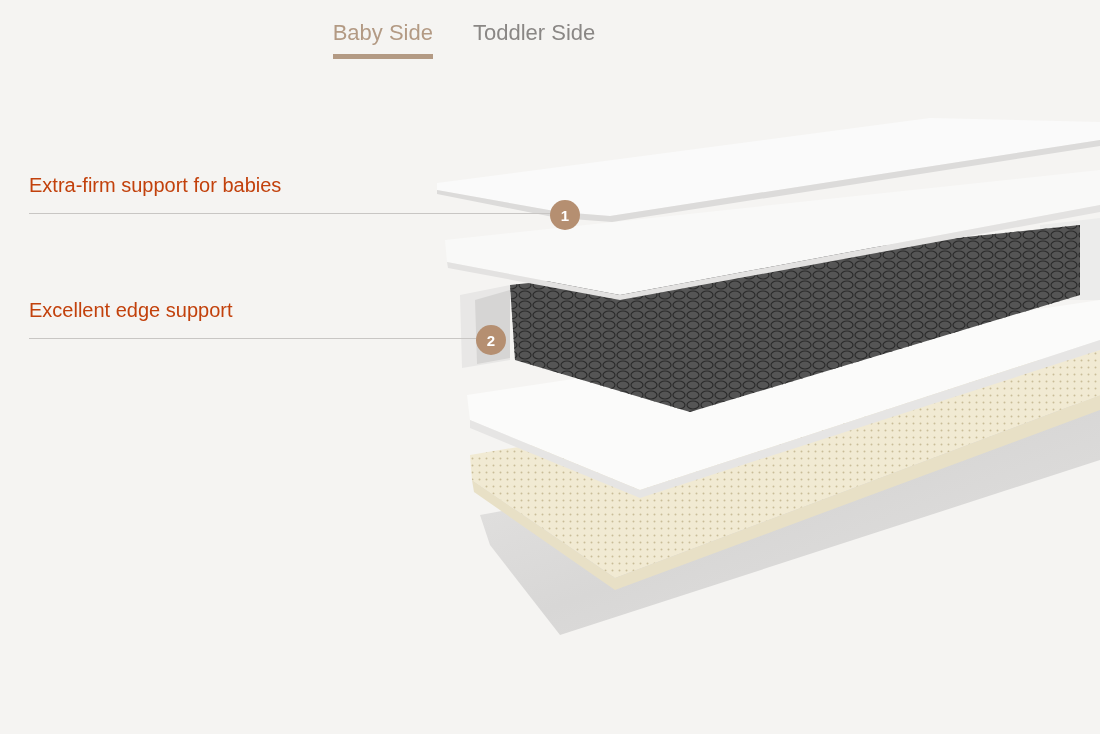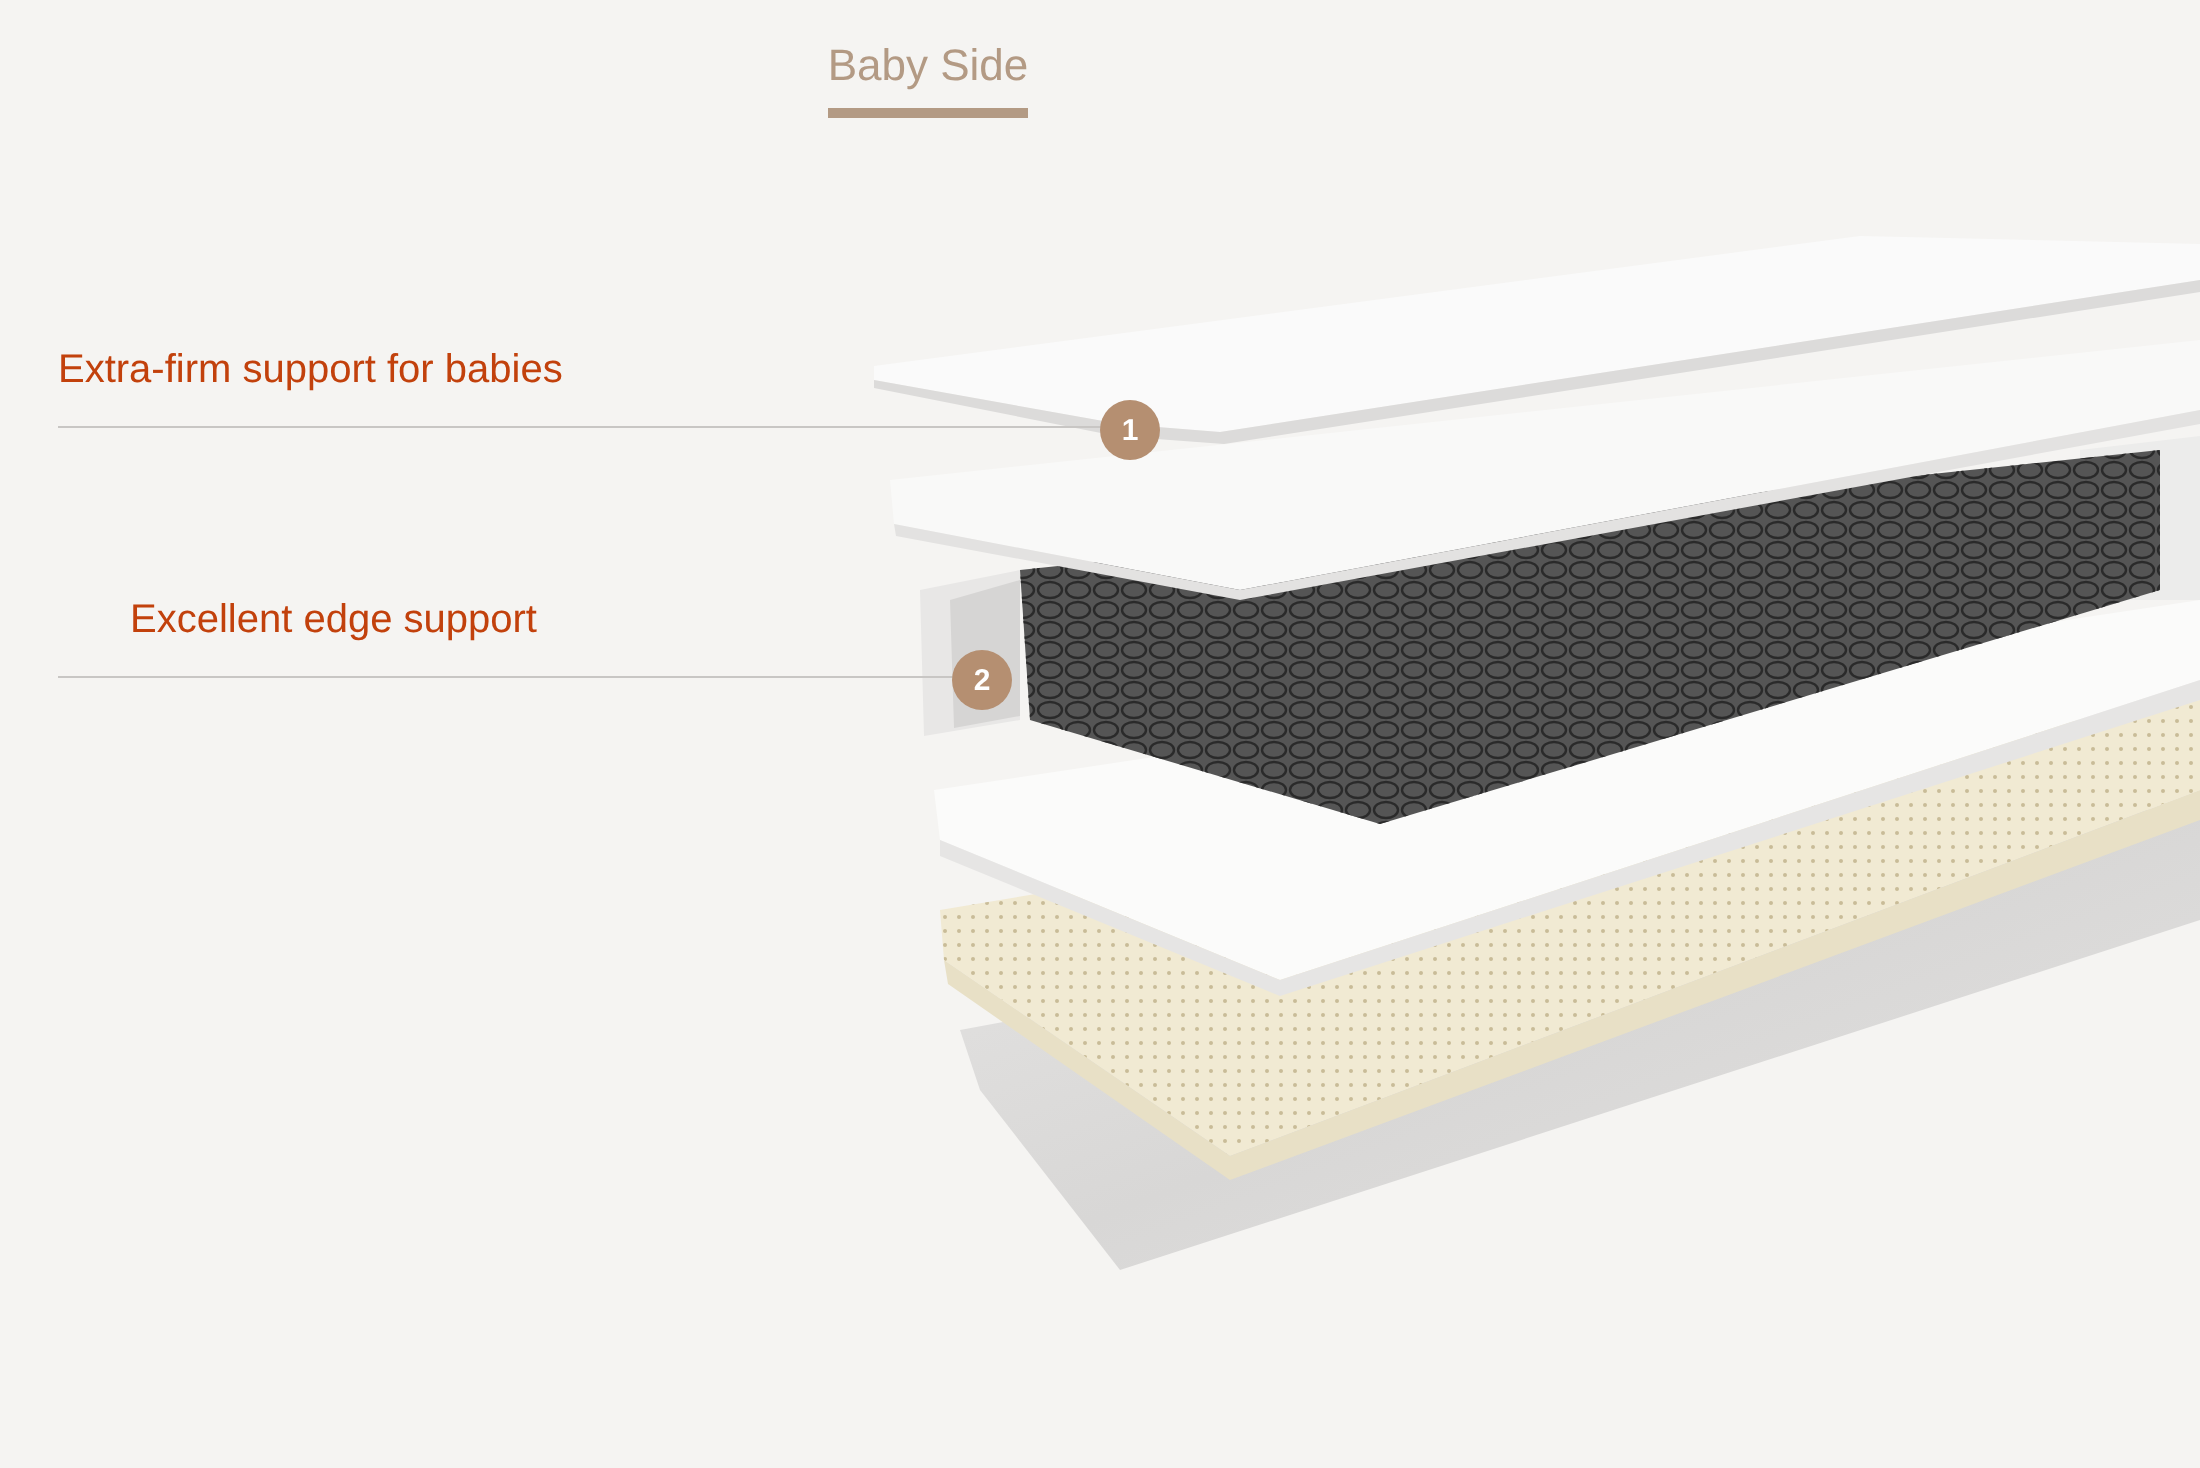--- a/index.html
+++ b/index.html
@@ -12,20 +12,21 @@
   .feature-label{font-size:20px;color:#c2410c;}
   .feature-line{position:absolute;height:1px;background:#c8c6c4;}
   .marker{position:absolute;width:30px;height:30px;border-radius:50%;background:#b58f71;color:#fff;font-weight:bold;font-size:15px;display:flex;align-items:center;justify-content:center;z-index:5;}
   .scene{position:absolute;left:0;top:0;width:1100px;height:734px;}
 </style>
 </head>
 <body>
 
 <div class="tabs">
   <div class="tab active">Baby Side</div>
+  <div class="tab">Toddler Side</div>
 </div>
 
 <svg class="scene" viewBox="0 0 1100 734">
   <defs>
     <pattern id="dots" width="7" height="7" patternUnits="userSpaceOnUse">
       <circle cx="3.5" cy="3.5" r="1" fill="#c9bc98"></circle>
     </pattern>
     <pattern id="coils" width="14" height="10" patternUnits="userSpaceOnUse">
       <ellipse cx="7" cy="5" rx="6" ry="4" fill="none" stroke="#2a2a2a" stroke-width="1.2"></ellipse>
     </pattern>
@@ -72,17 +73,17 @@
     <polygon points="437,190 560,212 610,216 1100,140 1100,146 612,222 558,218 437,194" fill="#dcdbda"></polygon>
   </g>
 </svg>
 
 <div class="feature" style="top:174px;">
   <div class="feature-label">Extra-firm support for babies</div>
 </div>
 <div class="feature-line" style="left:29px;top:213px;width:525px;"></div>
 <div class="marker" style="left:550px;top:200px;">1</div>
 
-<div class="feature" style="top:299px;margin-left:36px;">
+<div class="feature" style="top:299px;">
   <div class="feature-label">Excellent edge support</div>
 </div>
 <div class="feature-line" style="left:29px;top:338px;width:450px;"></div>
 <div class="marker" style="left:476px;top:325px;">2</div>
 
 </body></html>

